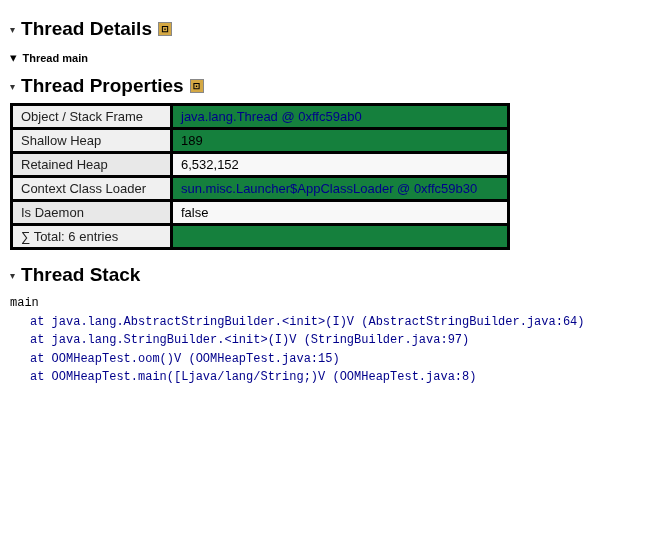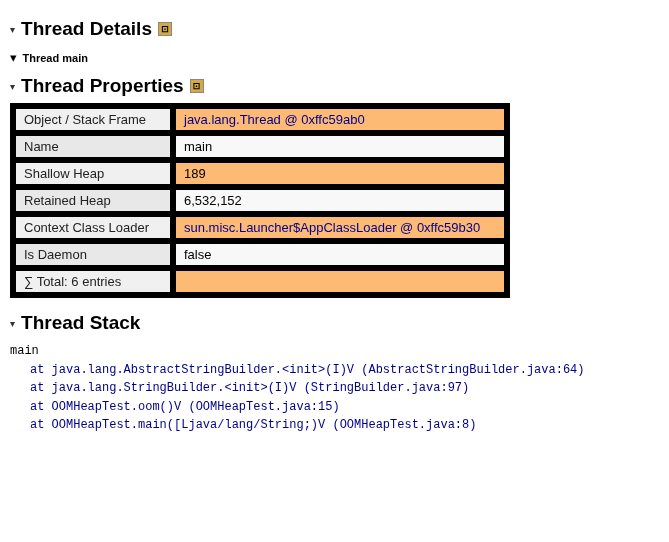--- a/index.html
+++ b/index.html
@@ -43,33 +43,33 @@
 
     
     .props-table {
       border-collapse: collapse;
       border: 1px solid #b0b0b0;
       margin-top: 6px;
       margin-bottom: 14px;
       min-width: 500px;
     }
     .props-table tr td {
-      border: 6px solid #000000;
+      border: 3px solid #000000;
       padding: 3px 8px;
       vertical-align: top;
     }
     .props-table tr td:first-child {
       background: #f0f0f0;
       width: 160px;
       font-weight: normal;
       color: #222;
       white-space: nowrap;
     }
     .props-table tr td:last-child {
-      background: #fdba74;
+      background: #15803d;
       color: #000;
     }
     .props-table tr.alt td:first-child {
       background: #e8e8e8;
     }
     .props-table tr.alt td:last-child {
       background: #f8f8f8;
     }
     .props-table .total-row td {
       background: #e8e8e8;
@@ -135,24 +135,20 @@
   <h2>Thread Properties</h2>
   <span class="icon-box">⊡</span>
 </div>
 
 <table class="props-table">
   <tbody>
     <tr>
       <td>Object / Stack Frame</td>
       <td><span class="value-blue">java.lang.Thread @ 0xffc59ab0</span></td>
     </tr>
-    <tr class="alt">
-      <td>Name</td>
-      <td><span>main</span></td>
-    </tr>
     <tr>
       <td>Shallow Heap</td>
       <td><span>189</span></td>
     </tr>
     <tr class="alt">
       <td>Retained Heap</td>
       <td><span>6,532,152</span></td>
     </tr>
     <tr>
       <td>Context Class Loader</td>

